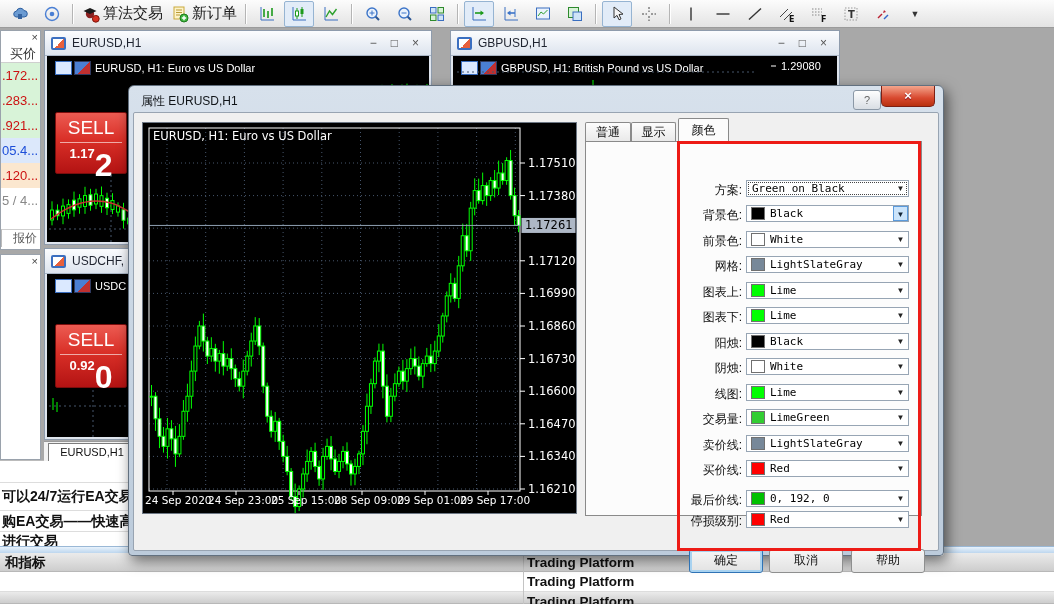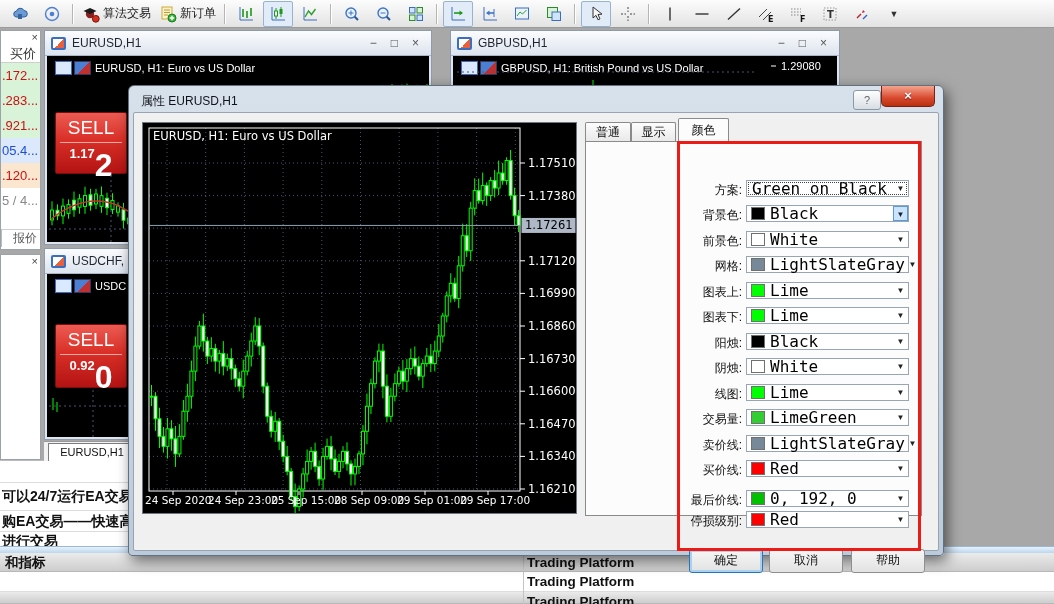--- a/index.html
+++ b/index.html
@@ -5,21 +5,21 @@
   html,body{margin:0;padding:0;background:#888;}
   #app{position:relative;width:1054px;height:604px;overflow:hidden;
        font-family:"Liberation Sans","DejaVu Sans",sans-serif;background:#a8a8a8;}
   
   #toolbar{position:absolute;left:0;top:0;width:1054px;height:28px;
     background:linear-gradient(#fcfcfc,#e3e3e3);border-bottom:1px solid #9b9b9b;
     display:flex;align-items:center;padding-left:4px;box-sizing:border-box;z-index:30;}
   .tb{height:24px;min-width:24px;display:flex;align-items:center;justify-content:center;
       border:1px solid transparent;border-radius:2px;margin:0 1px;padding:0 2px;}
   .tb.pressed{background:#e2ecf8;border-color:#96b4d2;}
-  .tb .lbl{font-size:12px;color:#1a1a1a;margin-left:3px;white-space:nowrap;}
+  .tb .lbl{font-size:15px;color:#1a1a1a;margin-left:3px;white-space:nowrap;}
   .tsep{width:1px;height:20px;background:#b5b5b5;border-right:1px solid #fff;margin:0 4px;}
   .caret{font-size:9px;color:#333;}
   
   .lpanel{position:absolute;left:0;width:41px;background:#fff;border:1px solid #9aa2ac;box-sizing:border-box;}
   .lclose{position:absolute;right:2px;top:1px;font-size:11px;color:#444;line-height:11px;}
   .mw-head{position:absolute;left:0;top:14px;width:100%;height:18px;border-bottom:1px solid #cfcfcf;
     font-size:13px;color:#333;text-align:right;padding-right:4px;box-sizing:border-box;}
   .mw-row{position:absolute;left:0;width:100%;height:25px;font-size:13px;line-height:25px;
     text-align:left;padding-left:1px;box-sizing:border-box;white-space:nowrap;overflow:hidden;}
   .mw-tab{position:absolute;left:0;bottom:2px;width:100%;height:18px;border-top:1px solid #cfcfcf;
@@ -84,21 +84,21 @@
   .dtab.active{background:#fcfcfc;z-index:3;}
   #tabpanel{position:absolute;left:451px;top:28px;width:335px;height:373px;background:#fcfcfc;
     border:1px solid #8a8a8a;}
   
   .frow{position:absolute;height:18px;}
   .flabel{position:absolute;right:185px;top:2px;font-size:12px;color:#111;white-space:nowrap;}
   .combo{position:absolute;left:0;top:0;width:163px;height:17px;background:#fff;border:1px solid #97a5b4;
     display:flex;align-items:center;box-sizing:border-box;}
   .combo.focused{outline:1px dotted #444;outline-offset:-3px;}
   .swatch{width:12px;height:11px;margin-left:4px;border:1px solid #707070;flex:0 0 auto;}
-  .cval{font-family:"DejaVu Sans Mono",monospace;font-size:16px;color:#000;margin-left:5px;white-space:nowrap;text-align:right;}
+  .cval{font-family:"DejaVu Sans Mono",monospace;font-size:11px;color:#000;margin-left:5px;white-space:nowrap;text-align:right;}
   .carrow{margin-left:auto;width:15px;height:15px;text-align:center;font-size:8px;color:#222;line-height:15px;flex:0 0 auto;}
   .carrow.hl{background:#cbe4fb;border:1px solid #5a9adc;box-sizing:border-box;color:#123;}
   #redbox{position:absolute;left:543px;top:28px;width:238px;height:404px;border:3px solid #ed1b16;z-index:6;pointer-events:none;}
   .dbtn{position:absolute;top:436px;width:72px;height:22px;background:linear-gradient(#f6f6f6,#e2e2e2);
     border:1px solid #8e8f8f;border-radius:3px;font-size:12px;color:#111;text-align:center;line-height:21px;}
   .dbtn.focused{border-color:#2f73b5;box-shadow:0 0 0 2px #a8d2f0 inset;}
   
   .gray-grad{background:linear-gradient(#ebebeb,#cdcdcd);border-bottom:1px solid #b8b8b8;}
   svg text{font-family:"DejaVu Sans","Liberation Sans",sans-serif;}
 </style>

